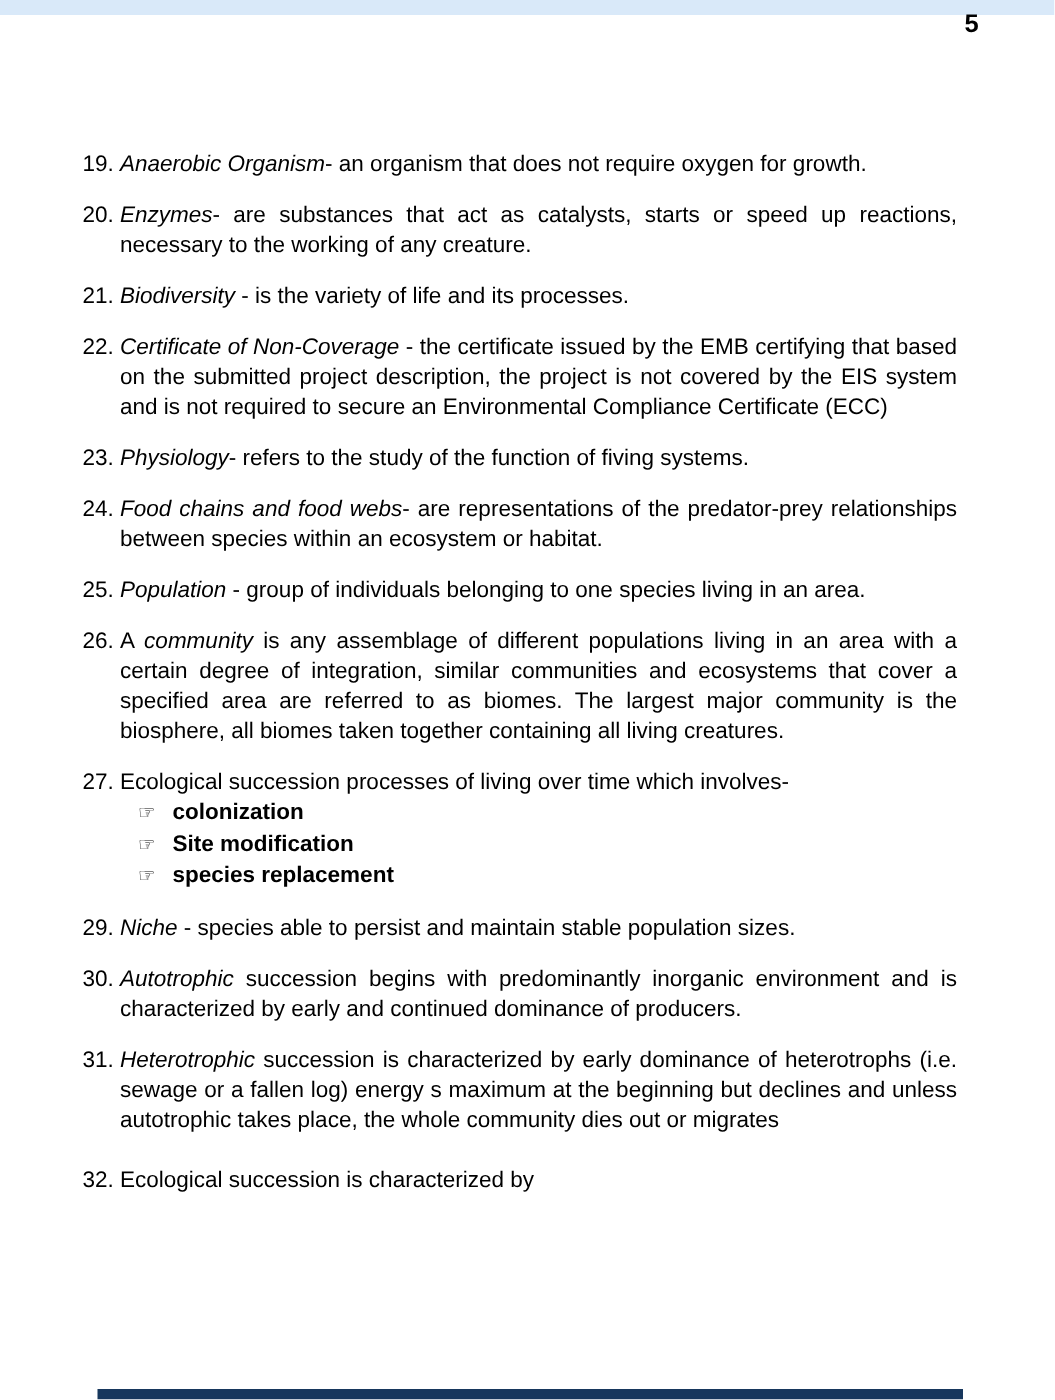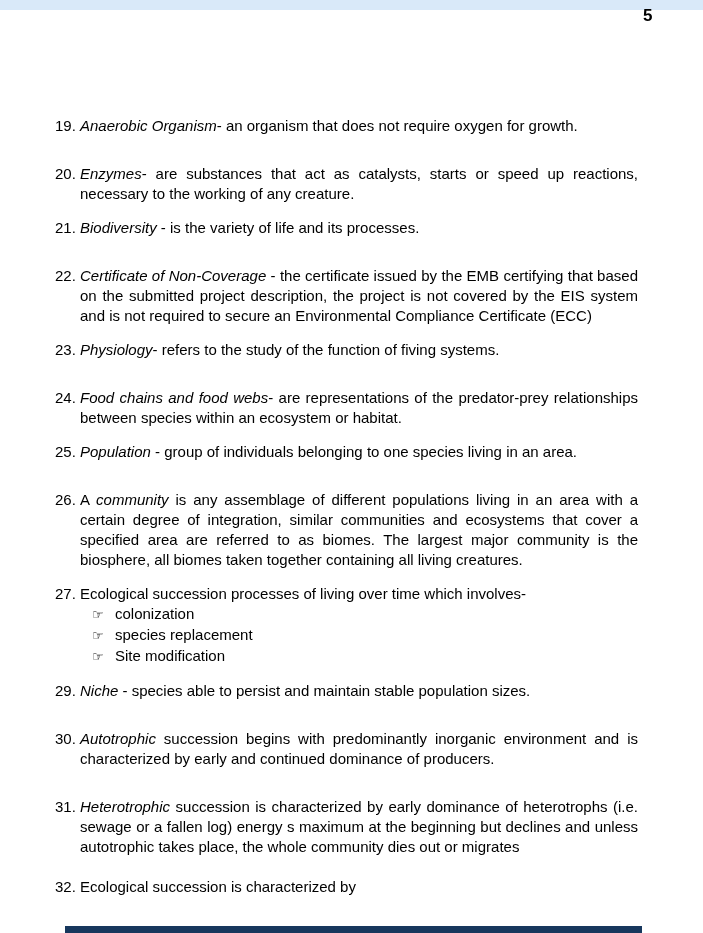--- a/index.html
+++ b/index.html
@@ -24,52 +24,52 @@
   .page-number {
     position: absolute;
     top: 6px;
     left: 643px;
     font-size: 17px;
     font-weight: bold;
     letter-spacing: 0;
   }
   .list {
     position: absolute;
-    top: 116px;
+    top: 100px;
     left: 55px;
     width: 583px;
     font-size: 15px;
     line-height: 20px;
   }
   .item {
     padding-left: 25px;
     text-indent: -25px;
     margin: 0 0 14px 0;
   }
   .item.justify {
     text-align: justify;
-    margin-top: 28px;
   }
   .item.extra-before {
     margin-top: 20px;
   }
   .num {
     display: inline-block;
     width: 25px;
     text-indent: 0;
   }
   .term {
     font-style: italic;
   }
   .bullets {
     text-indent: 0;
     text-align: left;
   }
   .bullet-row {
     padding-left: 12px;
+    font-weight: bold;
   }
   .bullet-glyph {
     display: inline-block;
     width: 15px;
     margin-right: 8px;
     font-size: 13px;
     font-family: "DejaVu Sans", sans-serif;
   }
   .bottom-bar {
     position: absolute;
@@ -90,22 +90,22 @@
     <div class="item"><span class="num">19.</span><span class="term">Anaerobic Organism</span><span class="def">- an organism that does not require oxygen for growth.</span></div>
     <div class="item justify"><span class="num">20.</span><span class="term">Enzymes</span><span class="def">- are substances that act as catalysts, starts or speed up reactions, necessary to the working of any creature.</span></div>
     <div class="item"><span class="num">21.</span><span class="term">Biodiversity</span><span class="def"> - is the variety of life and its processes.</span></div>
     <div class="item justify"><span class="num">22.</span><span class="term">Certificate of Non-Coverage</span><span class="def"> - the certificate issued by the EMB certifying that based on the submitted project description, the project is not covered by the EIS system and is not required to secure an Environmental Compliance Certificate (ECC)</span></div>
     <div class="item"><span class="num">23.</span><span class="term">Physiology</span><span class="def">- refers to the study of the function of fiving systems.</span></div>
     <div class="item justify"><span class="num">24.</span><span class="term">Food chains and food webs</span><span class="def">- are representations of the predator-prey relationships between species within an ecosystem or habitat.</span></div>
     <div class="item"><span class="num">25.</span><span class="term">Population</span><span class="def"> - group of individuals belonging to one species living in an area.</span></div>
     <div class="item justify"><span class="num">26.</span><span class="def">A </span><span class="term">community</span><span class="def"> is any assemblage of different populations living in an area with a certain degree of integration, similar communities and ecosystems that cover a specified area are referred to as biomes. The largest major community is the biosphere, all biomes taken together containing all living creatures.</span></div>
     <div class="item"><span class="num">27.</span><span class="def">Ecological succession processes of living over time which involves-</span><div class="bullets">
         <div class="bullet-row"><span class="bullet-glyph">☞</span><span>colonization</span></div>
+        <div class="bullet-row"><span class="bullet-glyph">☞</span><span>Site modification</span></div>
         <div class="bullet-row"><span class="bullet-glyph">☞</span><span>species replacement</span></div>
-        <div class="bullet-row"><span class="bullet-glyph">☞</span><span>Site modification</span></div>
       </div></div>
     <div class="item"><span class="num">29.</span><span class="term">Niche</span><span class="def"> - species able to persist and maintain stable population sizes.</span></div>
     <div class="item justify"><span class="num">30.</span><span class="term">Autotrophic</span><span class="def"> succession begins with predominantly inorganic environment and is characterized by early and continued dominance of producers.</span></div>
     <div class="item justify"><span class="num">31.</span><span class="term">Heterotrophic</span><span class="def"> succession is characterized by early dominance of heterotrophs (i.e. sewage or a fallen log) energy s maximum at the beginning but declines and unless autotrophic takes place, the whole community dies out or migrates</span></div>
     <div class="item extra-before"><span class="num">32.</span><span class="def">Ecological succession is characterized by</span></div>
   </div>
 
 <div class="bottom-bar" style="background: rgb(23, 55, 93);"></div>
 
 </body></html>

